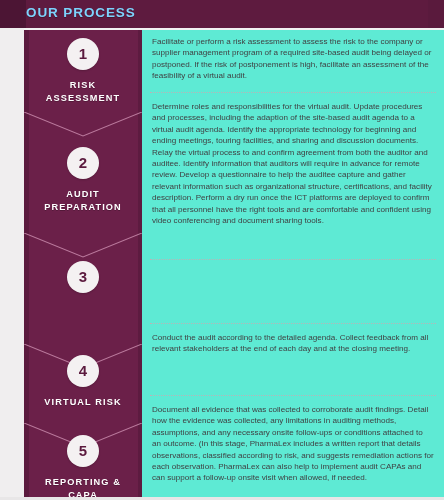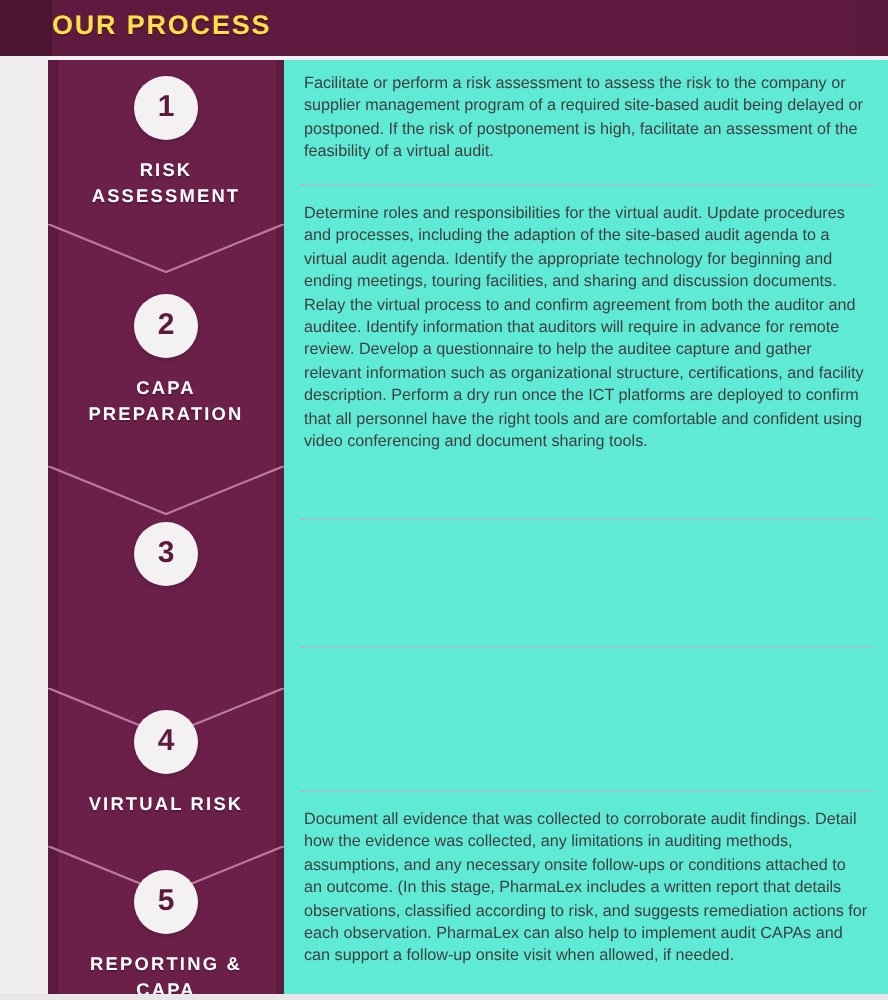--- a/index.html
+++ b/index.html
@@ -41,21 +41,21 @@
     width: 16px; height: 28px;
     background: #5a1a3d;
   }
   #header-title {
     position: absolute;
     left: 26px;
     top: 5px;
     font-size: 13.5px;
     font-weight: bold;
     letter-spacing: 0.9px;
-    color: #fde047;
+    color: #7dd3fc;
     text-shadow: 0 1px 0 rgba(0,0,0,0.25);
     white-space: nowrap;
   }
 
   
   #body-area {
     position: absolute;
     left: 0;
     top: 28px;
     width: 444px;
@@ -188,21 +188,21 @@
         <div class="step-label">RISK ASSESSMENT</div>
       </div>
       <div class="chev" style="top:82px;">
         <svg width="118" height="26" viewBox="0 0 118 26">
           <polyline points="0,0 59,24 118,0" fill="none" stroke="#c98aab" stroke-width="1.1" opacity="0.85"></polyline>
         </svg>
       </div>
 
       <div class="step" style="top:117px;">
         <div class="step-circle">2</div>
-        <div class="step-label">CAPA PREPARATION</div>
+        <div class="step-label">AUDIT PREPARATION</div>
       </div>
       <div class="chev" style="top:203px;">
         <svg width="118" height="26" viewBox="0 0 118 26">
           <polyline points="0,0 59,24 118,0" fill="none" stroke="#c98aab" stroke-width="1.1" opacity="0.85"></polyline>
         </svg>
       </div>
 
       <div class="step" style="top:231px;">
         <div class="step-circle">3</div>
       </div>
@@ -231,20 +231,21 @@
     <div id="content-panel">
 
       <div class="para" style="top:6px;">Facilitate or perform a risk assessment to assess the risk to the company or supplier management program of a required site-based audit being delayed or postponed. If the risk of postponement is high, facilitate an assessment of the feasibility of a virtual audit.</div>
       <div class="sep" style="top:62px;"></div>
 
       <div class="para" style="top:71px;">Determine roles and responsibilities for the virtual audit. Update procedures and processes, including the adaption of the site-based audit agenda to a virtual audit agenda. Identify the appropriate technology for beginning and ending meetings, touring facilities, and sharing and discussion documents. Relay the virtual process to and confirm agreement from both the auditor and auditee. Identify information that auditors will require in advance for remote review. Develop a questionnaire to help the auditee capture and gather relevant information such as organizational structure, certifications, and facility description. Perform a dry run once the ICT platforms are deployed to confirm that all personnel have the right tools and are comfortable and confident using video conferencing and document sharing tools.</div>
       <div class="sep" style="top:229px;"></div>
 
       <div class="sep" style="top:293px;"></div>
 
+      <div class="para" style="top:302px;">Conduct the audit according to the detailed agenda. Collect feedback from all relevant stakeholders at the end of each day and at the closing meeting.</div>
       <div class="sep" style="top:365px;"></div>
 
       <div class="para" style="top:374px;">Document all evidence that was collected to corroborate audit findings. Detail how the evidence was collected, any limitations in auditing methods, assumptions, and any necessary onsite follow-ups or conditions attached to an outcome. (In this stage, PharmaLex includes a written report that details observations, classified according to risk, and suggests remediation actions for each observation. PharmaLex can also help to implement audit CAPAs and can support a follow-up onsite visit when allowed, if needed.</div>
 
     </div>
   </div>
 
   <div id="bottom-edge"></div>
 </div>
 

